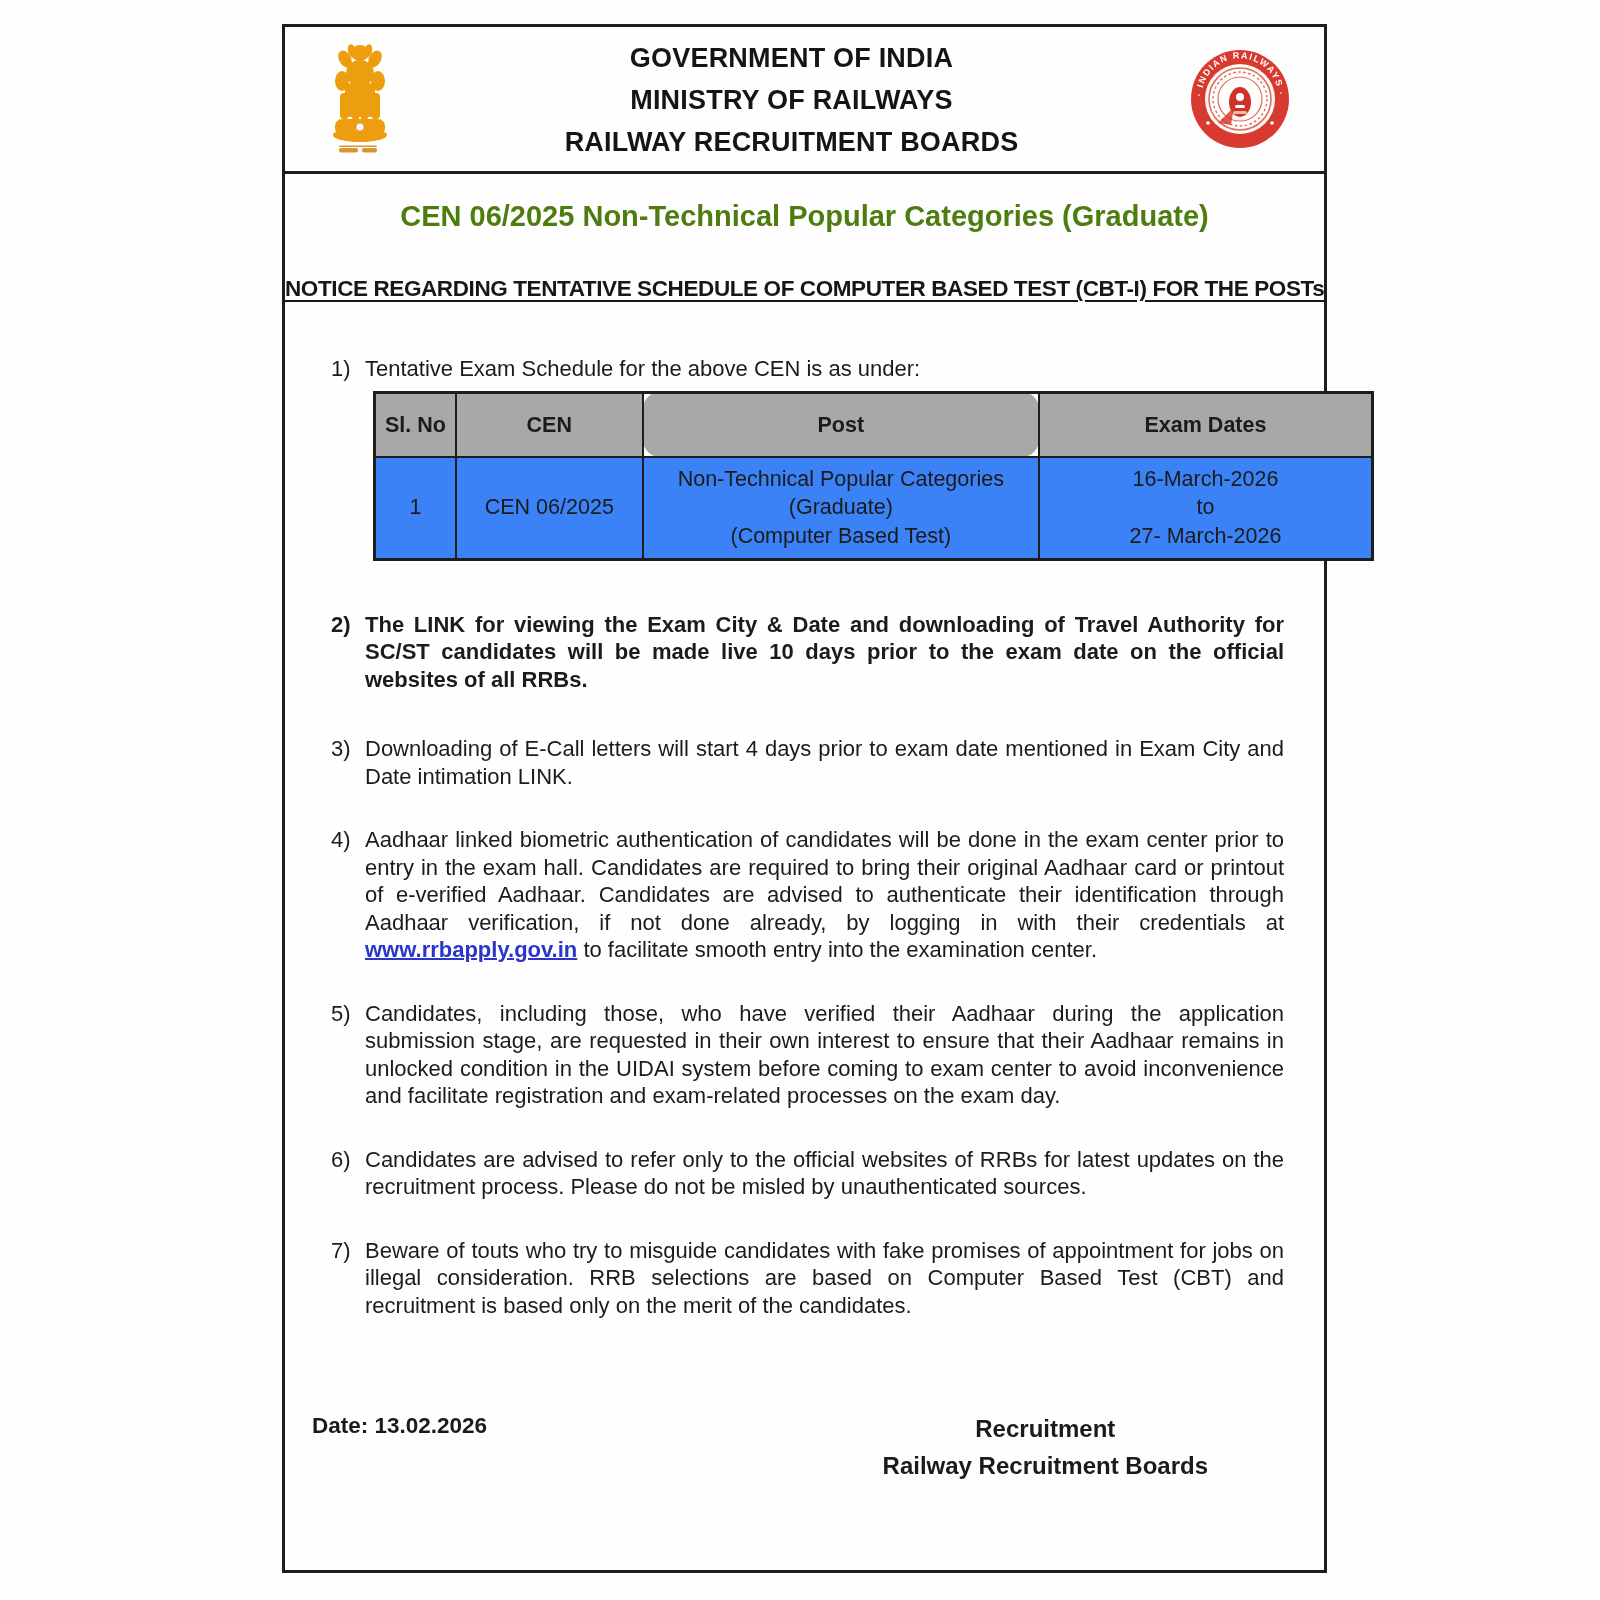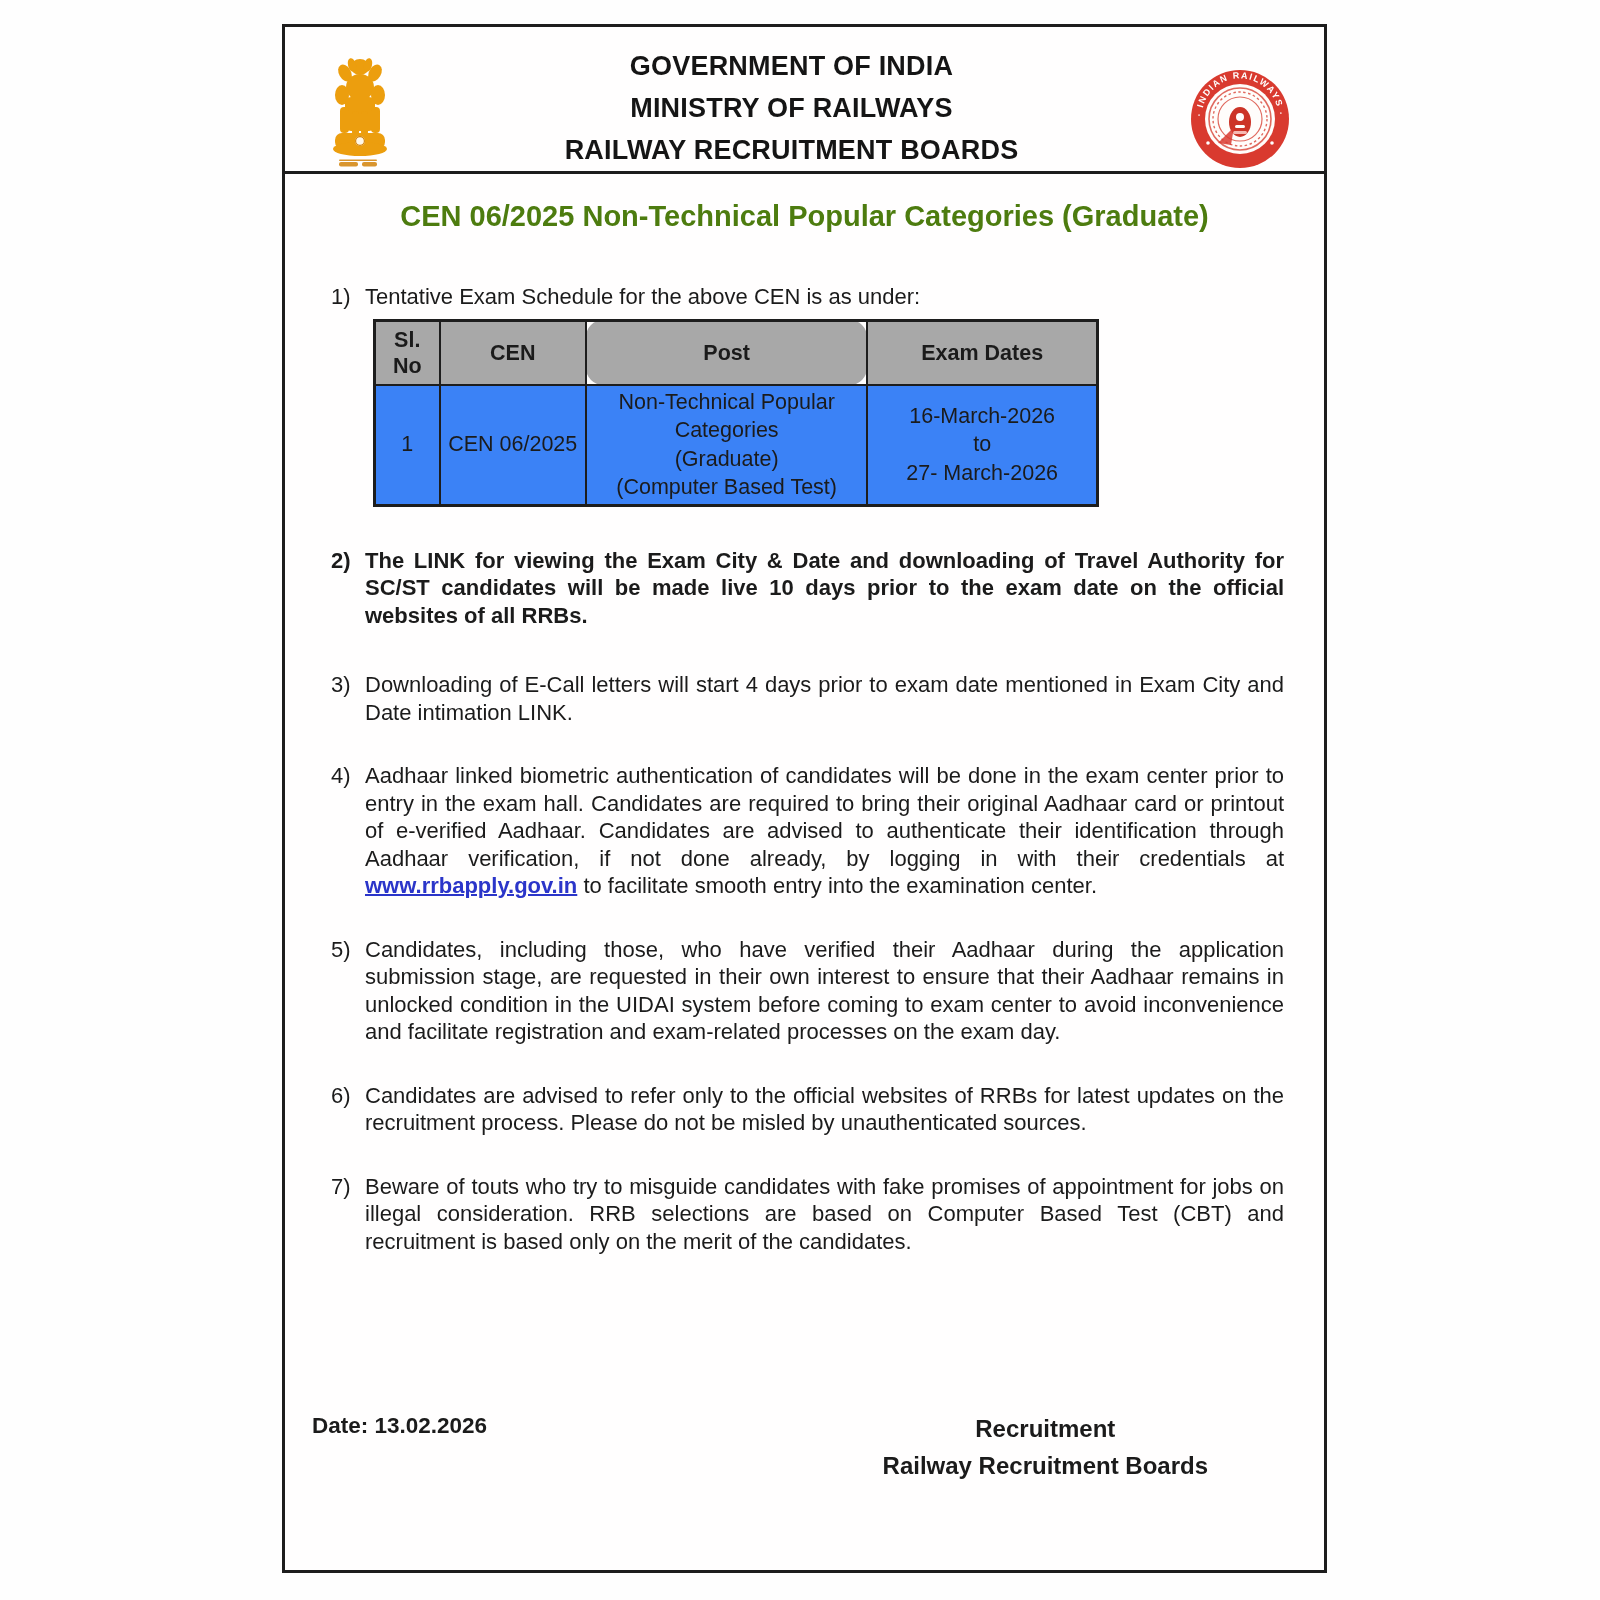--- a/index.html
+++ b/index.html
@@ -17,21 +17,21 @@
     top: 24px;
     width: 1045px;
     height: 1549px;
     box-sizing: border-box;
     border: 3px solid var(--border, #1d1d1d);
     background: #fffefe;
   }
   
   .doc-header {
     display: flex;
-    align-items: flex-end;
+    align-items: center;
     height: 147px;
     border-bottom: 3px solid var(--border, #1d1d1d);
     padding: 0 28px 0 36px;
     box-sizing: border-box;
   }
   .emblem-wrap { width: 78px; flex: none; display: flex; justify-content: center; }
   .raillogo-wrap { width: 112px; flex: none; display: flex; justify-content: center; }
   .header-titles { flex: 1; text-align: center; padding-top: 2px; }
   .header-line {
     font-weight: bold;
@@ -74,22 +74,22 @@
     line-height: 27.5px;
   }
   .item-num { flex: none; width: 34px; }
   .item-body { flex: 1; text-align: justify; }
   .item.bold { font-weight: bold; }
   .item-1 { margin-bottom: 32px; }
   .item-2 { margin-bottom: 42px; }
   
   .sched-table {
     border-collapse: collapse;
-    width: 726px;
-    margin: 8px 0 8px 8px;
+    width: 1001px;
+    margin: 8px 0 18px 8px;
     border: 3px solid var(--border, #1d1d1d);
   }
   .sched-table th, .sched-table td {
     border: 2.5px solid var(--border, #1d1d1d);
     text-align: center;
     vertical-align: middle;
     padding: 2px 6px;
   }
   .sched-table th {
     background: var(--table-header-bg, #a8a8a8);
@@ -210,20 +210,21 @@
         </text>
         <circle cx="20" cy="76" r="1.8" fill="#ffffff"></circle>
         <circle cx="84" cy="76" r="1.8" fill="#ffffff"></circle>
       </svg>
     </div>
   </div>
 
   <div class="doc-title">CEN 06/2025 Non-Technical Popular Categories (Graduate)</div>
 
   <div class="notice-heading">
+    <div class="nline">NOTICE REGARDING TENTATIVE SCHEDULE OF COMPUTER BASED TEST (CBT-I) FOR THE POSTs</div>
   </div>
 
   <div class="items">
 
     <div class="item item-1">
       <div class="item-num">1)</div>
       <div class="item-body">
         <div>Tentative Exam Schedule for the above CEN is as under:</div>
 
         <table class="sched-table">

